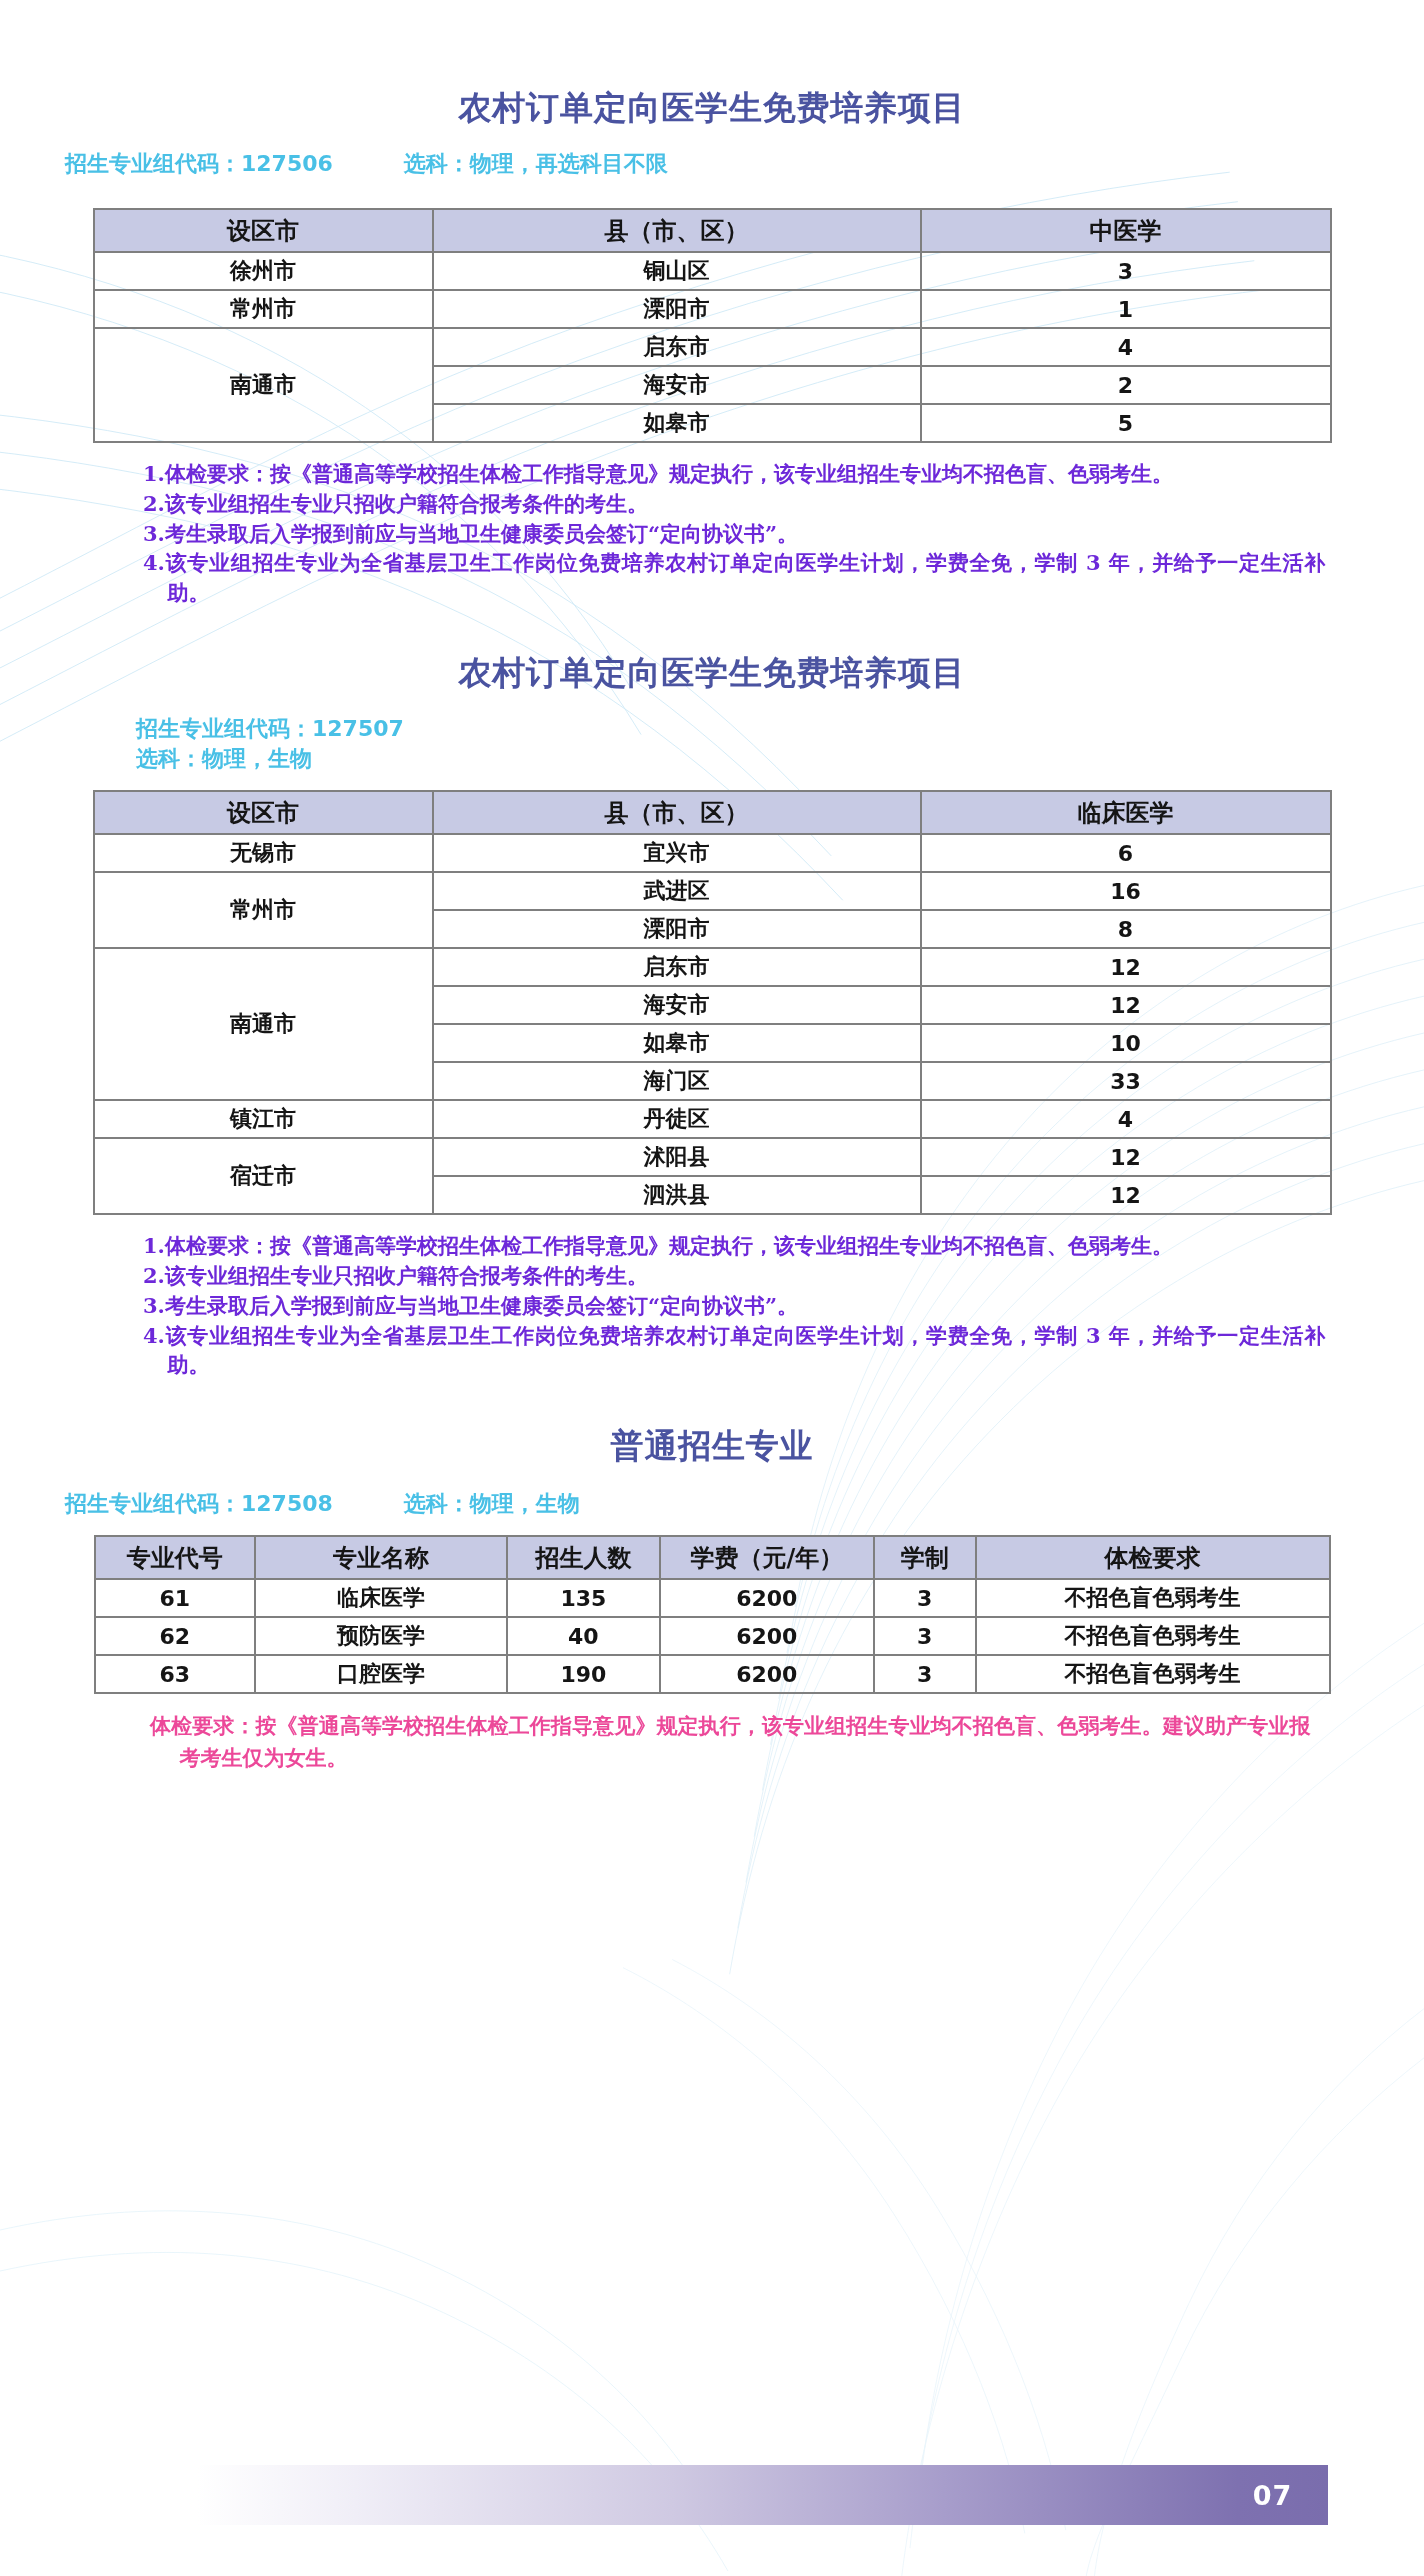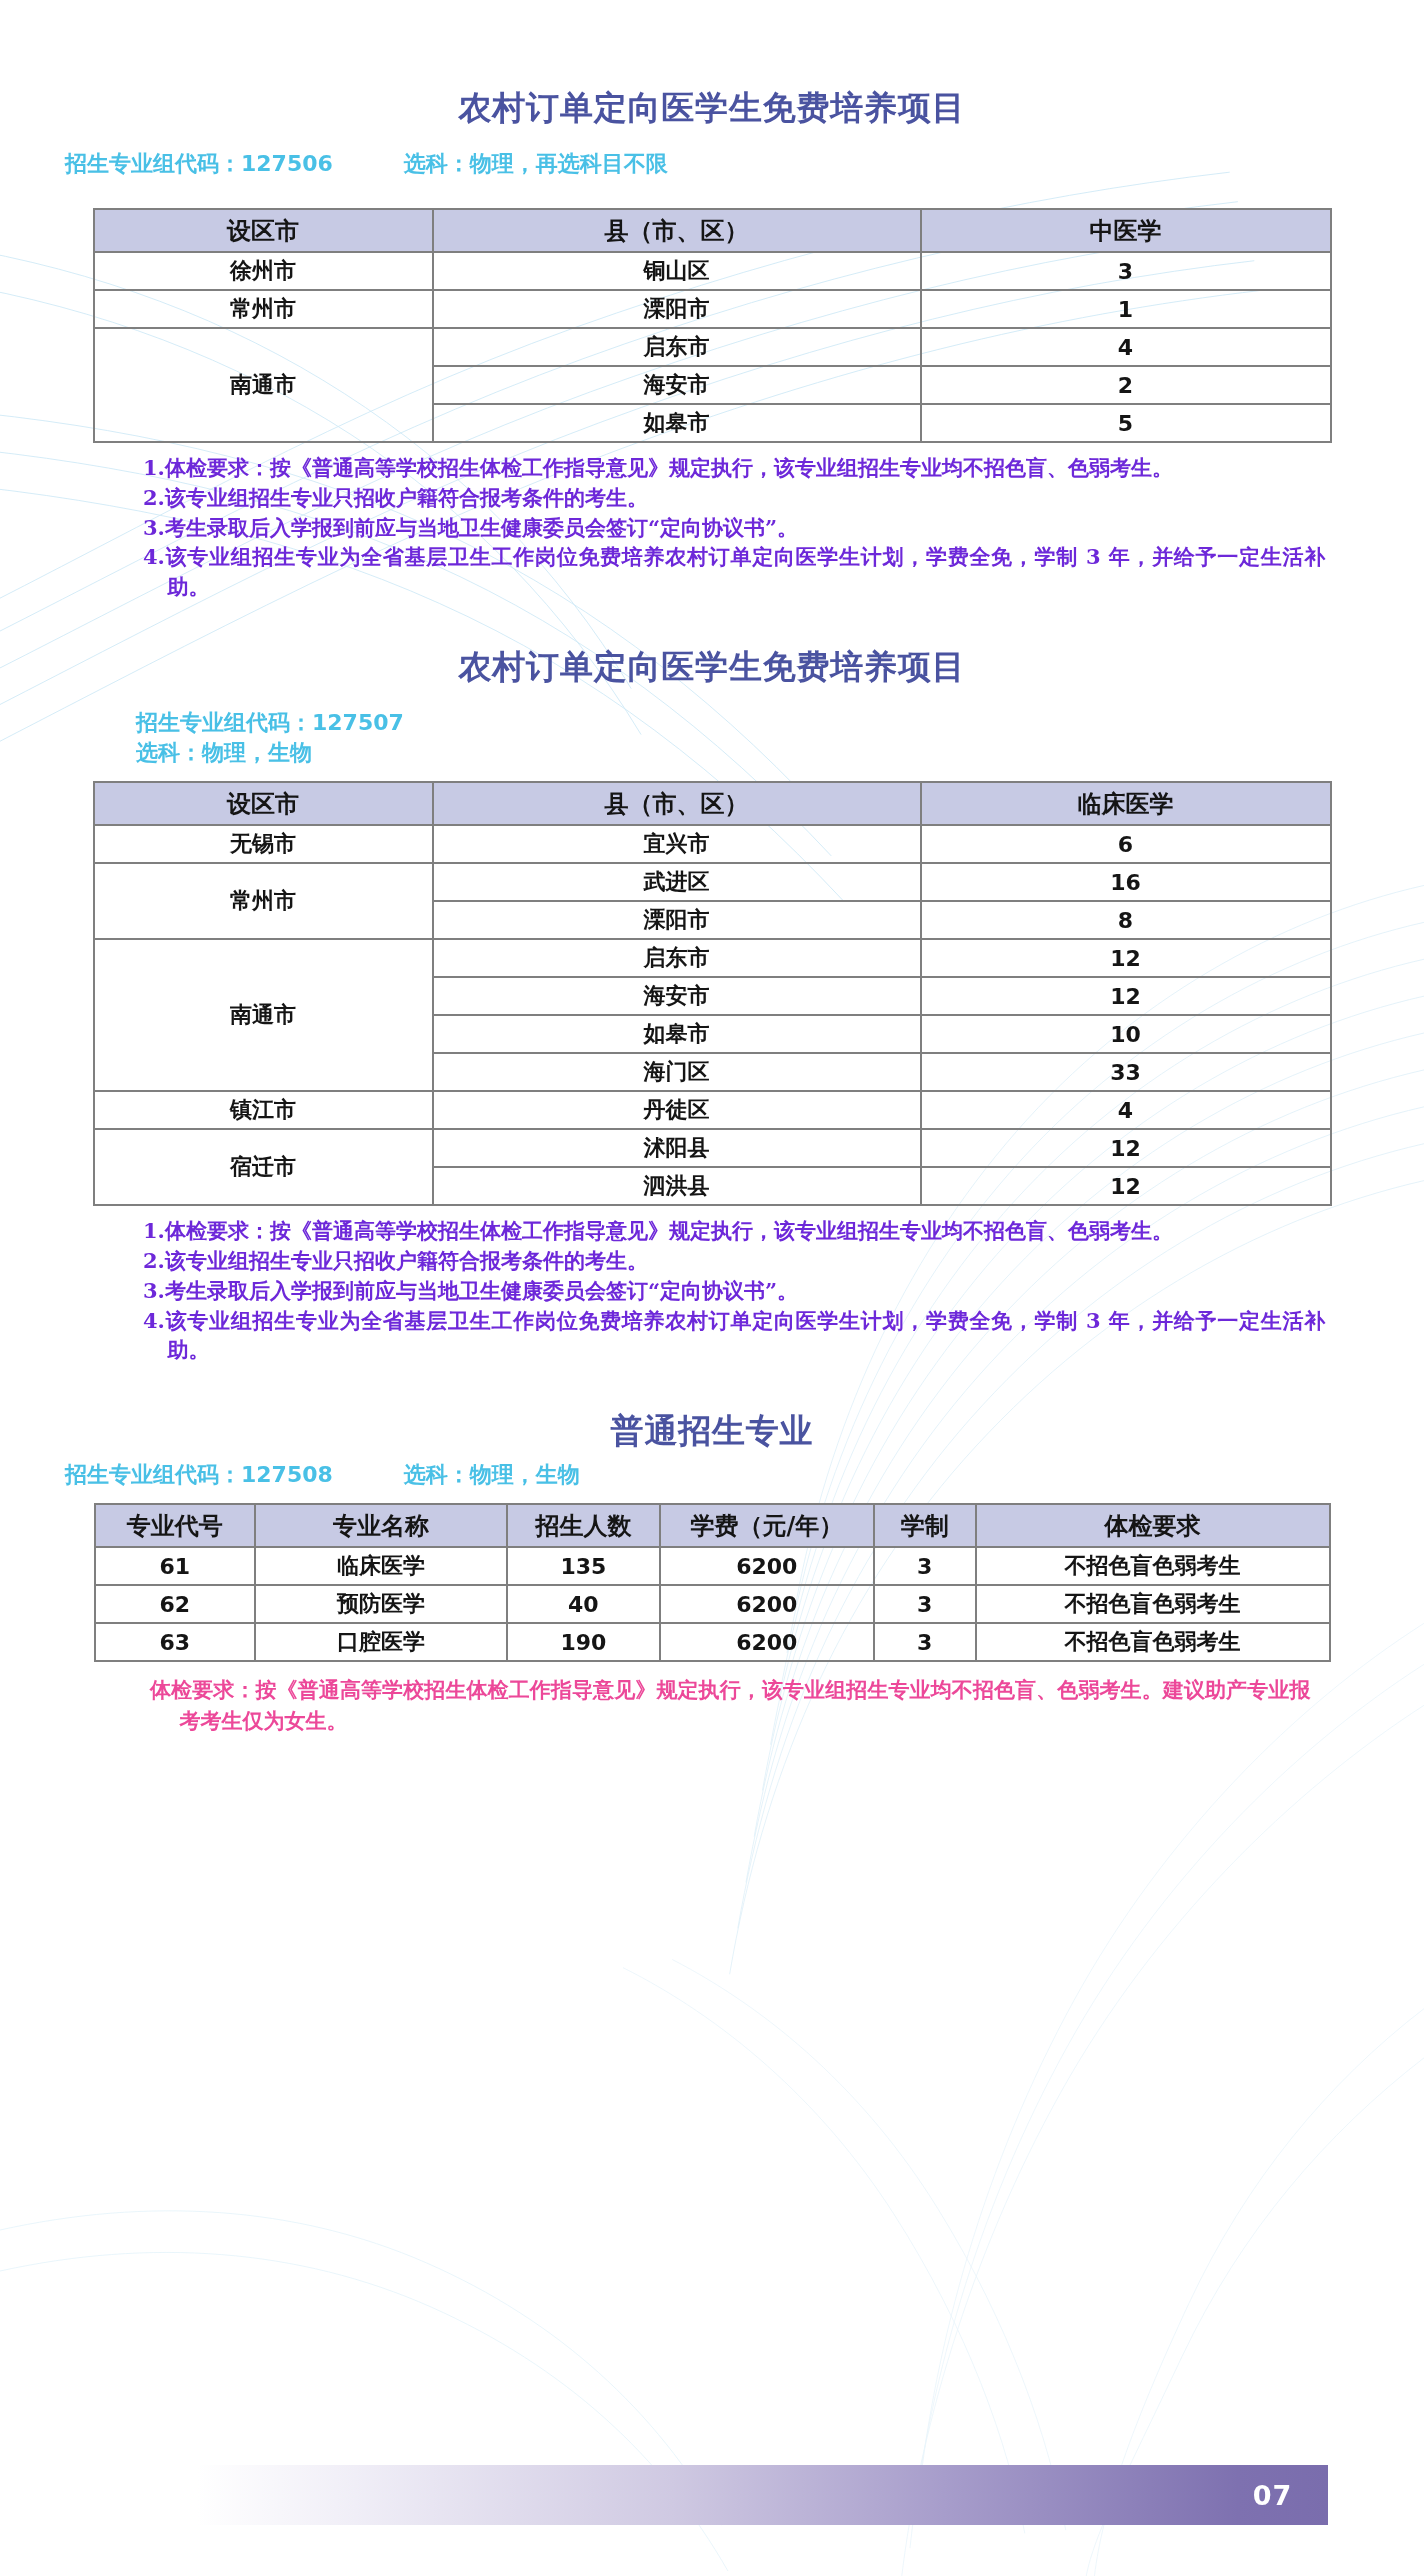--- a/index.html
+++ b/index.html
@@ -48,21 +48,21 @@
     font-size: 22px;
     font-family: "DejaVu Sans", "Liberation Sans", sans-serif;
     padding-left: 51px;
   }
   .meta-code { white-space: nowrap; }
   .meta-subject { white-space: nowrap; margin-left: 71px; }
 
   
   table.plan {
     border-collapse: collapse;
-    margin: 10px auto;
+    margin: 16px auto;
     width: 1237px;
     table-layout: fixed;
   }
   table.plan th,
   table.plan td {
     border: 2.5px solid #7f7f7f;
     text-align: center;
     vertical-align: middle;
     font-size: 22px;
     color: #151515;
@@ -314,21 +314,21 @@
     <div class="notes">
       <div class="note-item hanging">1.体检要求：按《普通高等学校招生体检工作指导意见》规定执行，该专业组招生专业均不招色盲、色弱考生。</div>
       <div class="note-item hanging">2.该专业组招生专业只招收户籍符合报考条件的考生。</div>
       <div class="note-item hanging">3.考生录取后入学报到前应与当地卫生健康委员会签订“定向协议书”。</div>
       <div class="note-item hanging">4.该专业组招生专业为全省基层卫生工作岗位免费培养农村订单定向医学生计划，学费全免，学制 3 年，并给予一定生活补助。</div>
     </div>
   </div>
 
   <div class="section" style="padding-top:44px;">
     <h2 class="section-title">普通招生专业</h2>
-    <div class="meta-row" style="margin-top:6px;margin-bottom:13px;">
+    <div class="meta-row" style="margin-top:20px;margin-bottom:13px;">
       <span class="meta-code">招生专业组代码：127508</span>
       <span class="meta-subject">选科：物理，生物</span>
     </div>
 
     <table class="plan t-major">
       <colgroup>
           <col class="m1">
           <col class="m2">
           <col class="m3">
           <col class="m4">

